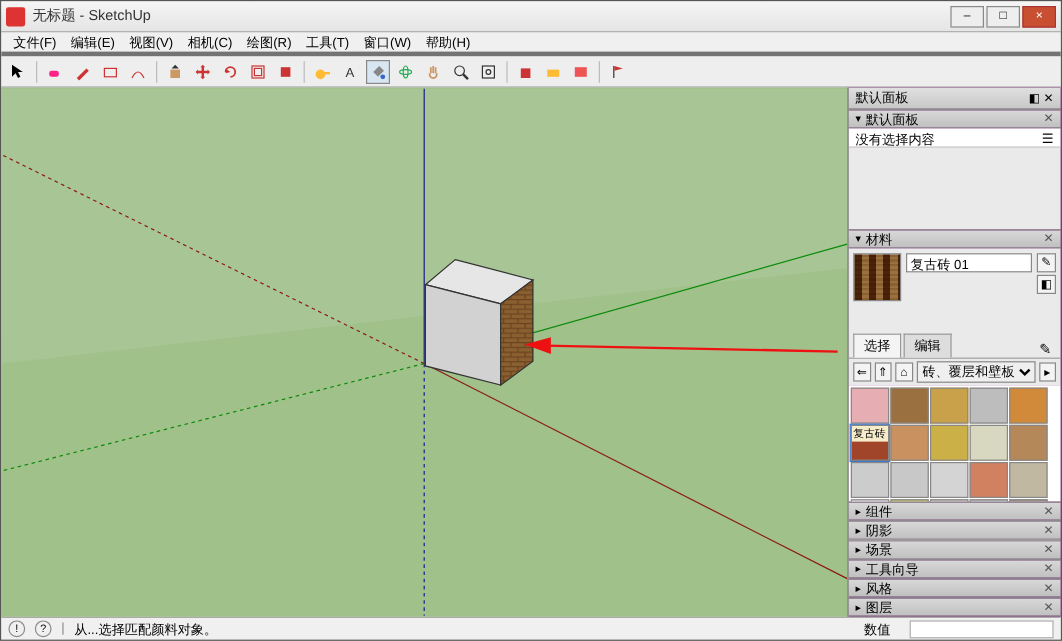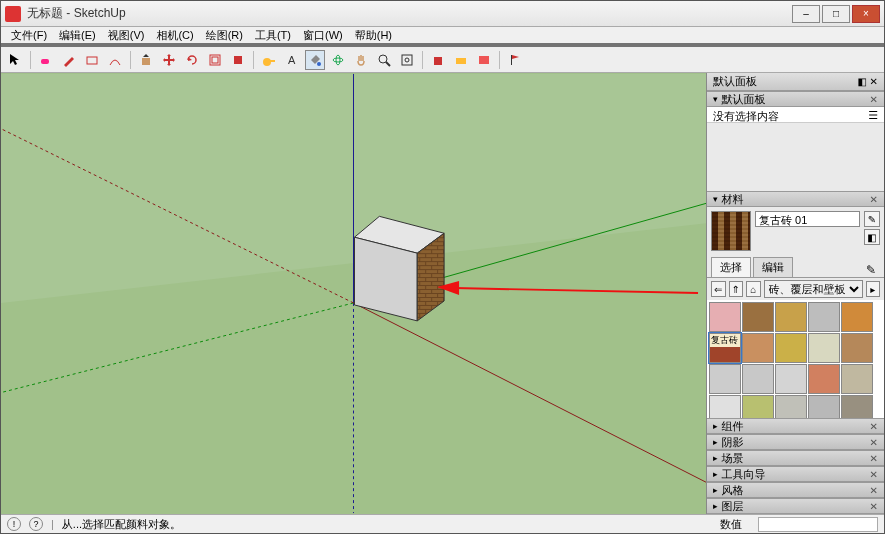--- a/index.html
+++ b/index.html
@@ -26,21 +26,21 @@
   .entity-body { height:16px; font-size:11px; padding:2px 6px; background:#fff; border-bottom:1px solid #ccc; display:flex; justify-content:space-between; }
   .spacer-panel { flex:0 0 68px; background:#eaeaea; }
   .mat-preview-row { display:flex; padding:4px; align-items:flex-start; gap:4px; background:#eaeaea; }
   .mat-preview { width:40px; height:40px; border:1px solid #888; background:repeating-linear-gradient(0deg,#8a6030 0 2px,#9a7040 2px 4px), repeating-linear-gradient(90deg,#7a5028 0 6px, transparent 6px 12px); background-blend-mode:multiply; }
   .mat-name-col { flex:1; display:flex; flex-direction:column; gap:2px; }
   .mat-name { height:16px; border:1px solid #888; background:#fff; font-size:11px; padding:1px 3px; }
   .mat-btns { display:flex; flex-direction:column; gap:2px; }
   .mat-btns .ib { width:16px; height:16px; border:1px solid #888; background:#f4f4f4; font-size:10px; display:flex; align-items:center; justify-content:center; }
   .tab-row { display:flex; font-size:11px; border-bottom:1px solid #999; background:#eaeaea; padding:2px 4px 0 4px; align-items:flex-end; }
   .tab-row .tab { padding:2px 8px; border:1px solid #999; border-bottom:none; background:#f4f4f4; margin-right:2px; }
-  .tab-row .tab.inactive { background:#ddd; }
+  .tab-row .tab.inactive { background:#ddd;margin-top:21px; }
   .tab-row .pencil { margin-left:auto; font-size:12px; padding:0 4px; }
   .library-row { display:flex; align-items:center; padding:2px 4px; gap:3px; background:#eaeaea; font-size:11px; }
   .library-row select { flex:1; font-size:11px; height:18px; border:1px solid #888; }
   .library-row .navb { width:16px; height:16px; border:1px solid #888; background:#f4f4f4; font-size:10px; display:flex; align-items:center; justify-content:center; }
   .swatches { background:#fff; padding:2px; display:grid; grid-template-columns:repeat(5,32px); gap:1px; height:128px; overflow:hidden; align-content:start; }
   .swatches .sw { width:32px; height:30px; border:1px solid #888; position:relative; }
   .swatches .sw.hl { outline:1px solid #3a77c8; }
   .swatches .sw .lbl { position:absolute; top:0; left:0; right:0; font-size:9px; background:rgba(255,255,220,0.9); padding:0 1px; white-space:nowrap; overflow:hidden; }
   .statusbar { height:19px; background:#f0f0f0; border-top:1px solid #aaa; display:flex; align-items:center; font-size:11px; padding:0 6px; gap:8px; }
   .statusbar .stat-icon { width:14px; height:14px; border:1px solid #888; border-radius:50%; display:flex; align-items:center; justify-content:center; font-size:9px; }

